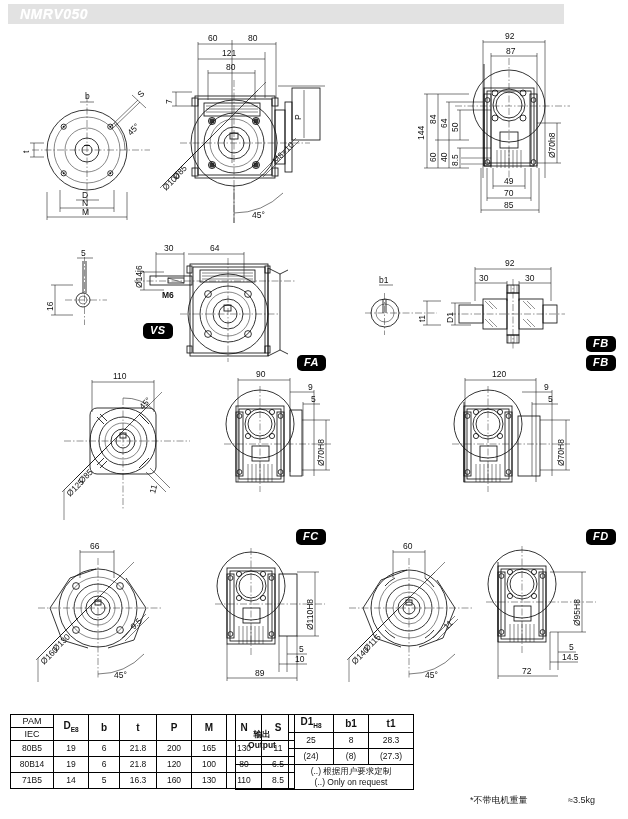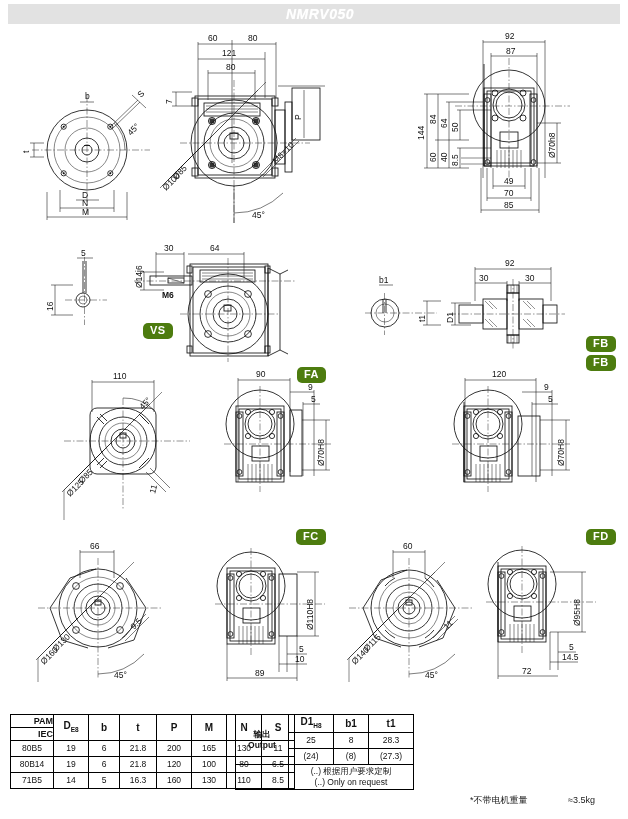--- a/index.html
+++ b/index.html
@@ -14,49 +14,49 @@
     font-family: "Liberation Sans", sans-serif;
     color: #1a1a1a;
     overflow: hidden;
   }
 
   
   .header-bar {
     position: absolute;
     left: 8px;
     top: 4px;
-    width: 612px;
+    width: 556px;
     height: 20px;
     background: #e2e2e2;
     display: flex;
     align-items: center;
-    justify-content: center;
   }
   .header-title {
     color: #ffffff;
     font-style: italic;
     font-weight: bold;
     font-size: 14px;
     letter-spacing: 0.5px;
     margin-left: 12px;
     text-shadow: 0 0 1px rgba(255,255,255,0.6);
   }
 
   
   .dwg {
     position: absolute;
   }
   .dwg svg { display: block; overflow: visible; }
 
   
   .badge {
     position: absolute;
-    background: #4d7c0f;
+    background: #000000;
     border-radius: 5px;
     color: #ffffff;
+    font-style: italic;
     font-weight: bold;
     font-size: 11px;
     padding: 1px 7px 2px 7px;
     letter-spacing: 0.5px;
     line-height: 13px;
   }
 
   
   .tbl-wrap { position: absolute; }
   table.spec {
@@ -75,21 +75,21 @@
   table.spec th {
     font-weight: bold;
     font-size: 10px;
   }
   table.spec td { font-size: 8.5px; }
   .sub { font-size: 6.5px; vertical-align: sub; font-weight: bold; }
   .pamcell {
     padding: 0 !important;
     width: 42px;
   }
-  .pamcell div { font-weight: bold; font-size: 9px; line-height: 12px; text-align: right; }
+  .pamcell div { font-weight: normal; font-size: 9px; line-height: 12px; }
   .pamcell .top { border-bottom: 1px solid #000; }
   .outlabel {
     font-weight: bold;
     font-size: 9.5px;
     line-height: 12px;
     width: 48px;
   }
   .noterow td {
     text-align: left;
     font-size: 7.5px;
@@ -595,21 +595,21 @@
 
   <line class="ctr" x1="52" y1="24" x2="52" y2="130"></line>
   <line class="ctr" x1="16" y1="82" x2="124" y2="82"></line>
 
   <line class="dim" x1="118" y1="58" x2="118" y2="108"></line>
   <line class="dim" x1="94" y1="58" x2="122" y2="58"></line>
   <line class="dim" x1="94" y1="108" x2="122" y2="108"></line>
   <text x="116" y="104" font-size="8.5" transform="rotate(-90 116 104)">Ø70H8</text>
 </svg>
 </div>
-<div class="badge" style="left:297px; top:367px;">FA</div>
+<div class="badge" style="left:297px; top:355px;">FA</div>
 
 <div class="dwg" style="left:440px; top:362px;">
 <svg width="175" height="155" viewBox="0 0 175 155">
 
   <line class="dim" x1="25" y1="18" x2="96" y2="18"></line>
   <line class="dim" x1="25" y1="16" x2="25" y2="120"></line>
   <line class="dim" x1="96" y1="16" x2="96" y2="120"></line>
   <text x="52" y="15" font-size="8.5">120</text>
 
   <line class="dim" x1="82" y1="30" x2="112" y2="30"></line>

